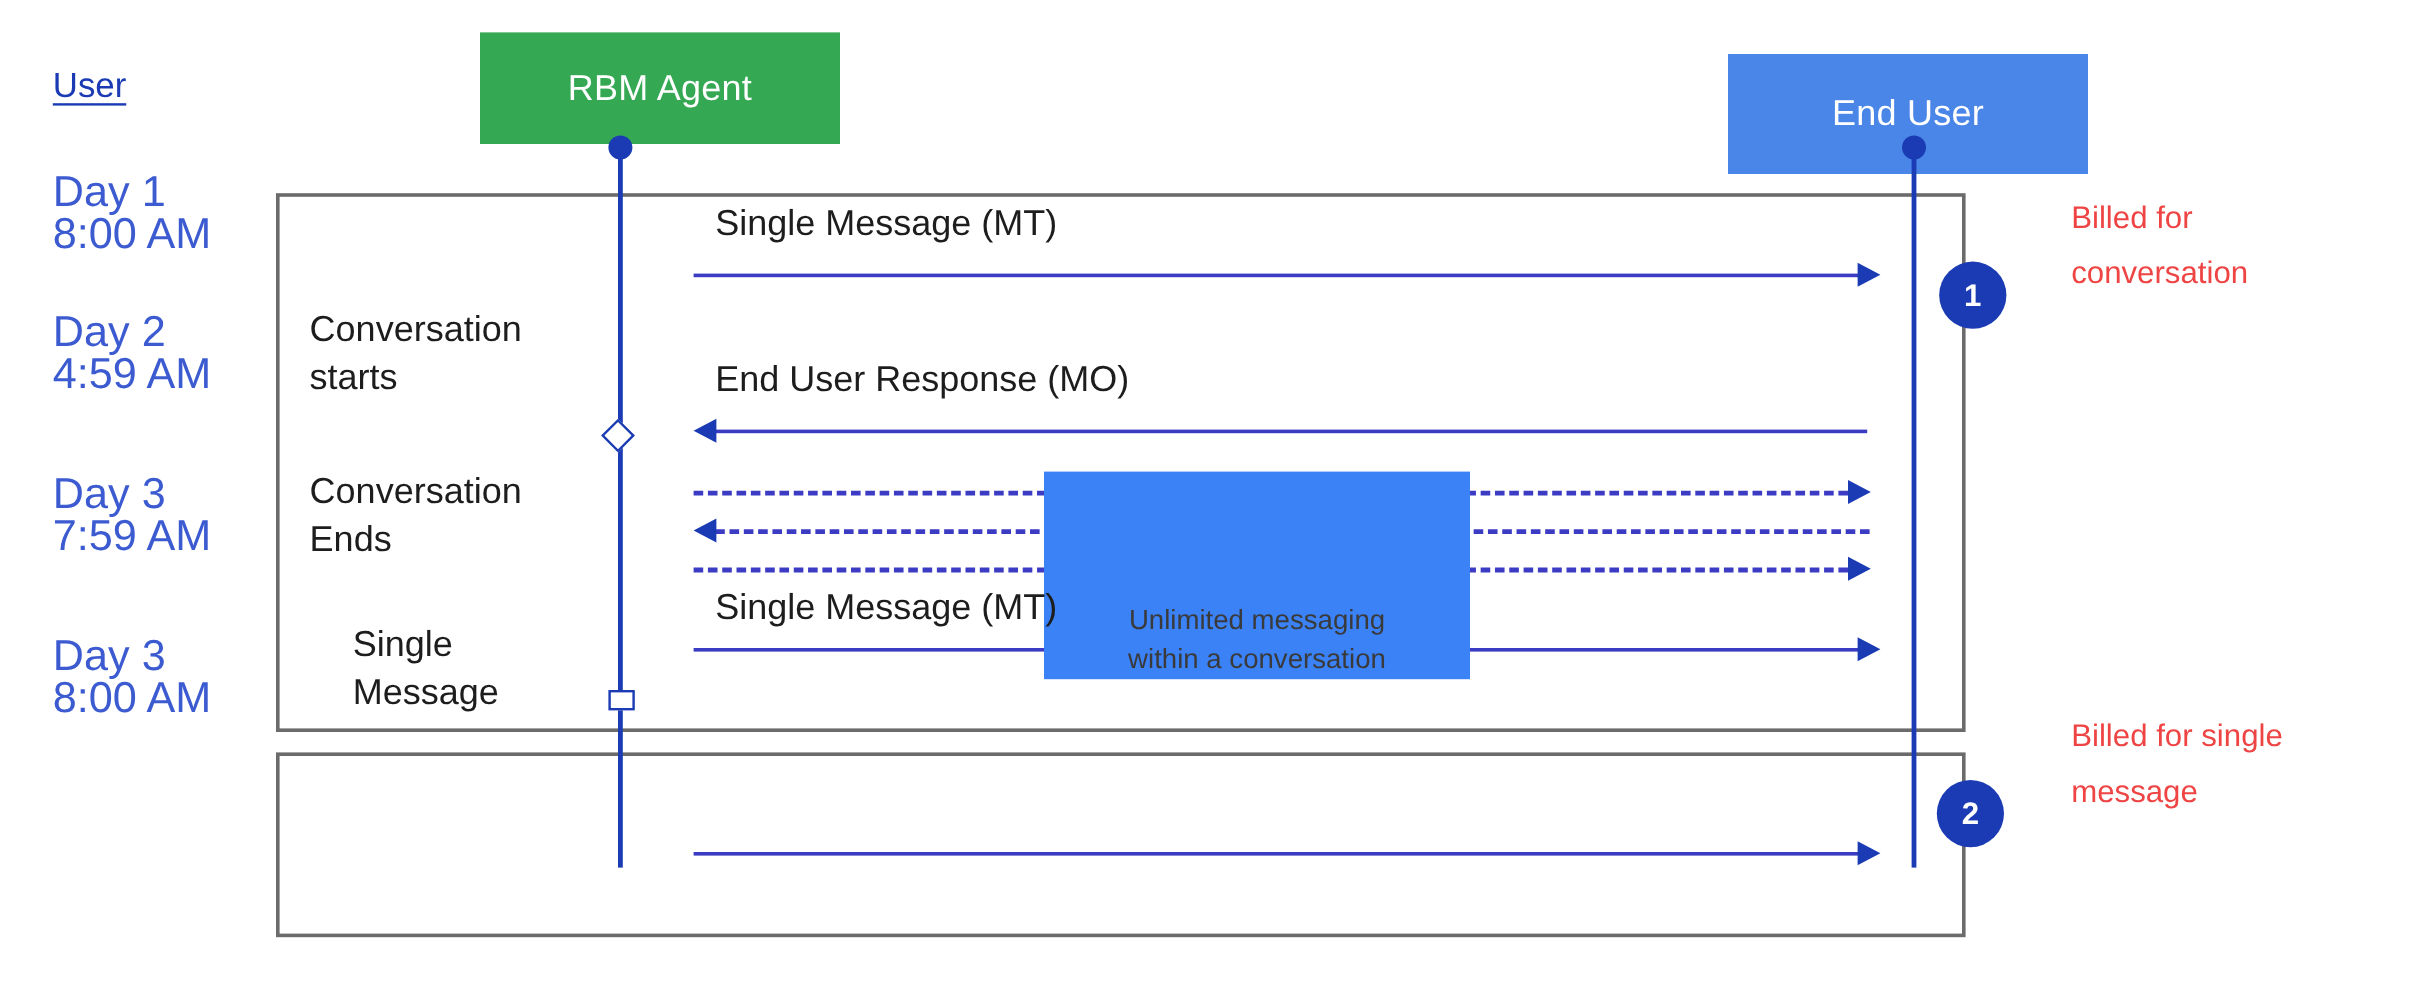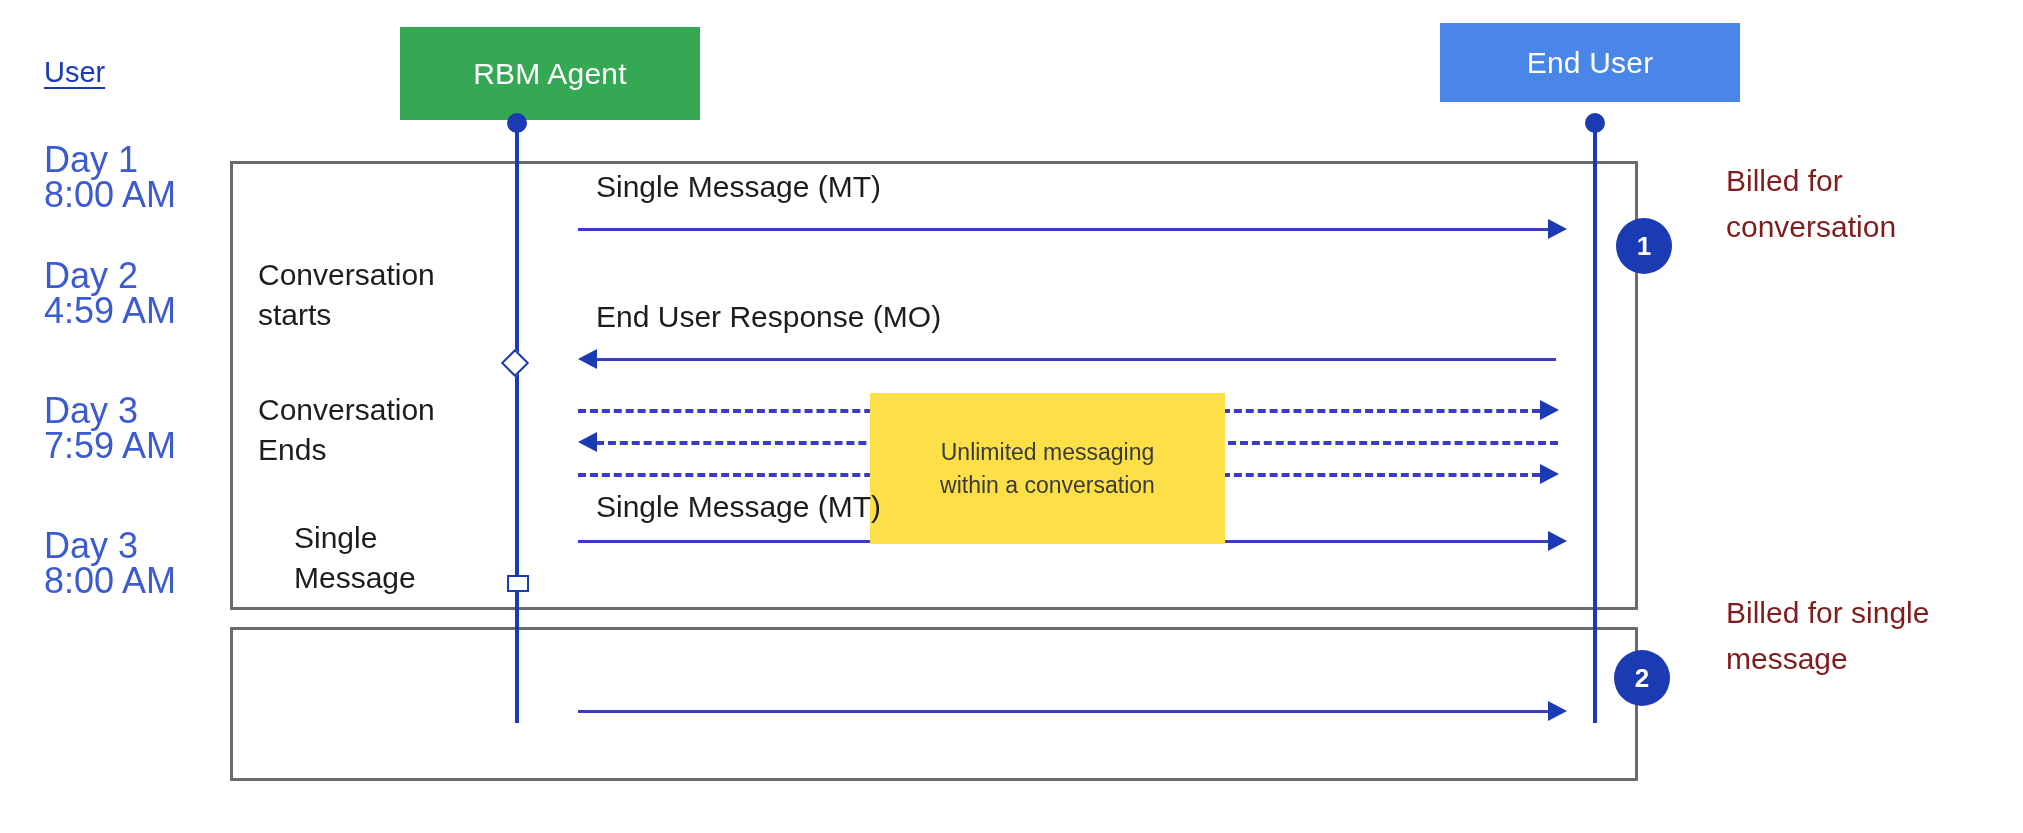--- a/index.html
+++ b/index.html
@@ -28,21 +28,21 @@
     color: #ffffff;
     font-size: 30px;
     letter-spacing: .2px;
   }
   #actor-rbm {
     left: 400px; top: 27px; width: 300px; height: 93px;
     background: #34a853;
     text-align: center;
   }
   #actor-enduser {
-    left: 1440px; top: 23px; width: 300px; height: 79px;
+    left: 1440px; top: 45px; width: 300px; height: 100px;
     background: #4a86e8;
   }
 
   
   .lifeline {
     position: absolute;
     width: 4px;
     background: #1a3bb3;
   }
   #lifeline-rbm  { left: 515px;  top: 120px; height: 603px; }
@@ -167,24 +167,24 @@
   #head-solid4    { left: 1548px; top: 531px; }
 
   #label-mt2      { left: 596px;  top: 490px; }
   #line-mt2       { left: 578px;  top: 710px; width: 975px; }
   #head-mt2       { left: 1548px; top: 701px; }
 
   
   #note-box {
     position: absolute;
     left: 870px; top: 393px;
-    width: 355px; height: 151px;
-    background: #fde047;
+    width: 355px; height: 173px;
+    background: #3b82f6;
     display: flex;
-    align-items: center;
+    align-items: flex-end;
     justify-content: center;
     text-align: center;
   }
   #note-text {
     font-size: 23px;
     line-height: 33px;
     color: #3a3a3a;
     white-space: pre-line;
   }
 
@@ -200,23 +200,23 @@
     justify-content: center;
     font-size: 26px;
     font-weight: bold;
   }
   #badge-1 { left: 1616px; top: 218px; }
   #badge-2 { left: 1614px; top: 650px; }
 
   .side-caption {
     position: absolute;
     left: 1726px;
-    font-size: 30px;
+    font-size: 26px;
     line-height: 46px;
-    color: #7f1d1d;
+    color: #ef4444;
     white-space: pre-line;
   }
   #caption-1 { top: 158px; width: 290px; }
   #caption-2 { top: 590px; width: 300px; }
 </style>
 </head>
 <body>
 
 <div id="canvas">
 

